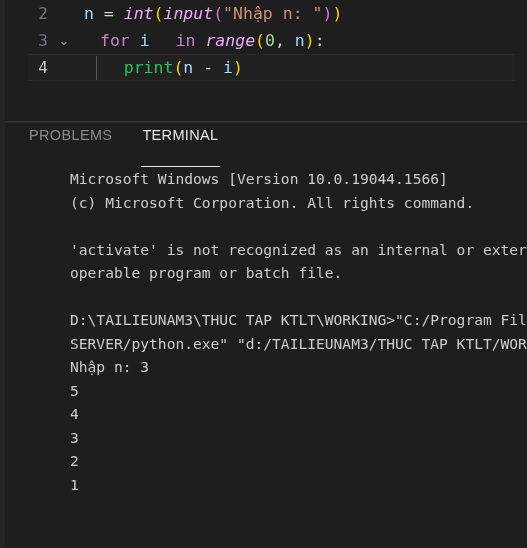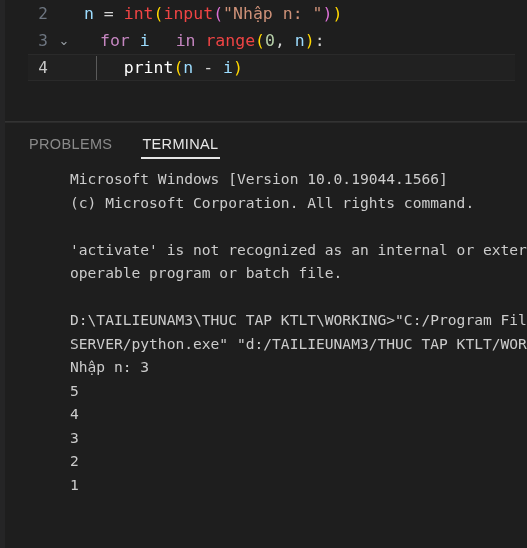--- a/index.html
+++ b/index.html
@@ -88,22 +88,22 @@
     left: 96px;
     top: 2px;
     width: 1px;
     height: 24px;
     background: #5a5a5a;
   }
 
   
   .t-var    { color: #9cdcfe; }
   .t-op     { color: #d4d4d4; }
-  .t-func   { color: #ef4444; }
-  .t-call   { color: #ffffff; }
+  .t-func   { color: #f0abfc; font-style: italic; }
+  .t-call   { color: #22c55e; }
   .t-kw     { color: #c586c0; margin-left: 16px; }
   .t-str    { color: #ce9178; }
   .t-num    { color: #b5cea8; }
   .t-p1     { color: #ffd700; }
   .t-p2     { color: #da70d6; }
   .t-plain  { color: #d4d4d4; }
 
   
   .panel-divider {
     position: absolute;
@@ -127,21 +127,20 @@
     width: 527px;
     height: 425px;
     background: #1e1e1e;
     overflow: hidden;
   }
   .panel-tabs {
     position: relative;
     height: 44px;
     padding-left: 28px;
     display: flex;
-    align-items: center;
     gap: 28px;
   }
   .panel-tab {
     position: relative;
     font-family: "Liberation Sans", sans-serif;
     font-size: 14.5px;
     letter-spacing: 0.35px;
     color: #8a8a8a;
     padding: 4px 1px 7px 1px;
     cursor: pointer;

